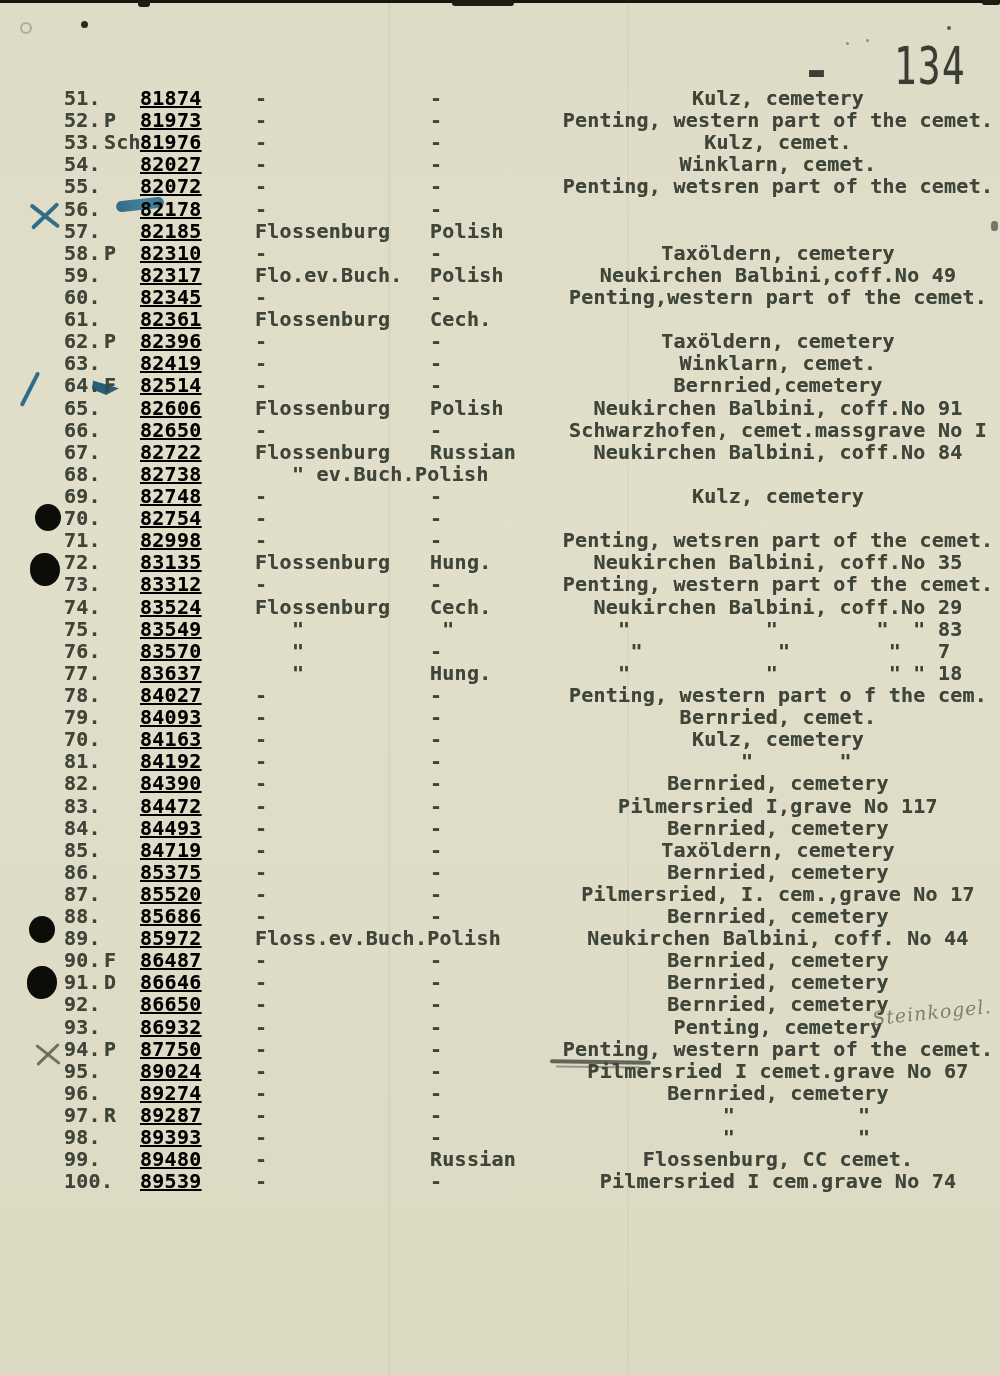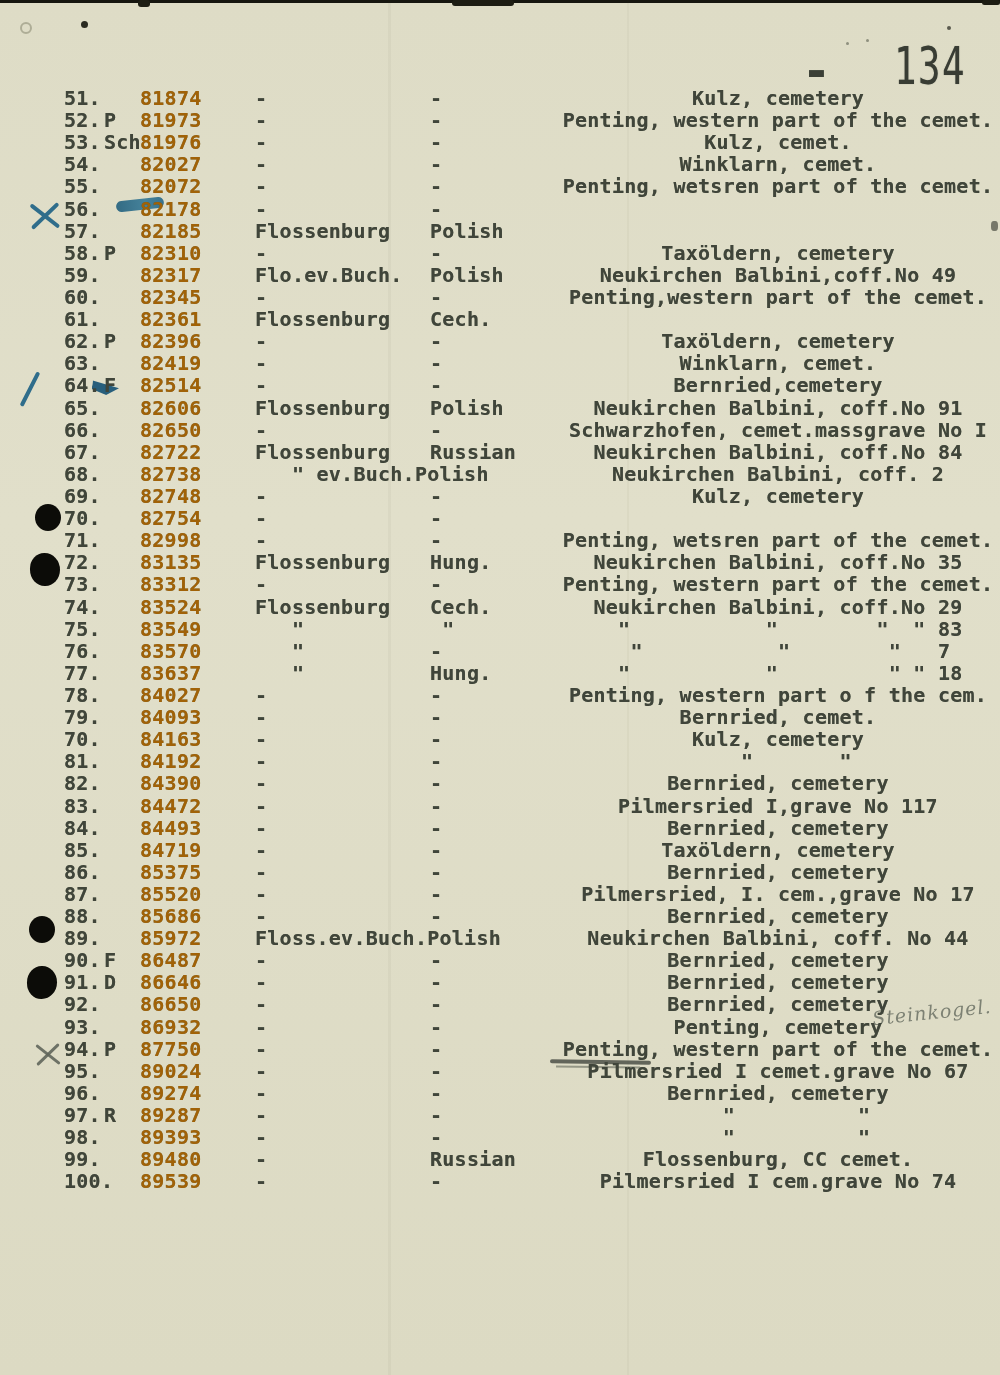--- a/index.html
+++ b/index.html
@@ -16,21 +16,21 @@
           color:#393d34;transform:scaleX(.72);transform-origin:left top;
           letter-spacing:2px;text-shadow:0 0 1px rgba(40,50,40,.5);}
   .pagedash{position:absolute;left:802px;top:42px;font-size:48px;line-height:56px;
             font-weight:bold;color:#3b3f36;}
   
   .rows{position:absolute;left:0;top:87px;width:1000px;}
   .row{display:flex;height:22.12px;line-height:22.12px;font-size:20px;white-space:pre;}
   .c{flex:none;white-space:pre;}
   .num{margin-left:64px;width:40px;}
   .pre{width:36px;}
-  .id{width:115px;color:#a16207;}
+  .id{width:115px;color:#000000;text-decoration:underline;}
   .camp{width:175px;}
   .nat{width:126px;}
   .loc{flex:1;text-align:center;}
   
   .punch{position:absolute;background:#0c0c08;border-radius:50%;}
   .ink{background:#2f6d8b;}
   .cross{position:absolute;}
   .cross .s1,.cross .s2{position:absolute;left:0;top:50%;width:100%;height:3.5px;border-radius:2px;}
   .cross .s1{transform:rotate(38deg);}
   .cross .s2{transform:rotate(-44deg);}
@@ -222,21 +222,20 @@
     <span class="c camp">Flossenburg</span>
     <span class="c nat">Russian</span>
     <span class="c loc">Neukirchen Balbini, coff.No 84</span>
   </div>
     <div class="row">
     <span class="c num">68.</span>
     <span class="c pre"></span>
     <span class="c id">82738</span>
     <span class="c camp">   " ev.Buch.Polish</span>
     <span class="c nat"></span>
-    <span class="c loc">Neukirchen Balbini, coff. 2</span>
   </div>
     <div class="row">
     <span class="c num">69.</span>
     <span class="c pre"></span>
     <span class="c id">82748</span>
     <span class="c camp">-</span>
     <span class="c nat">-</span>
     <span class="c loc">Kulz, cemetery</span>
   </div>
     <div class="row">

